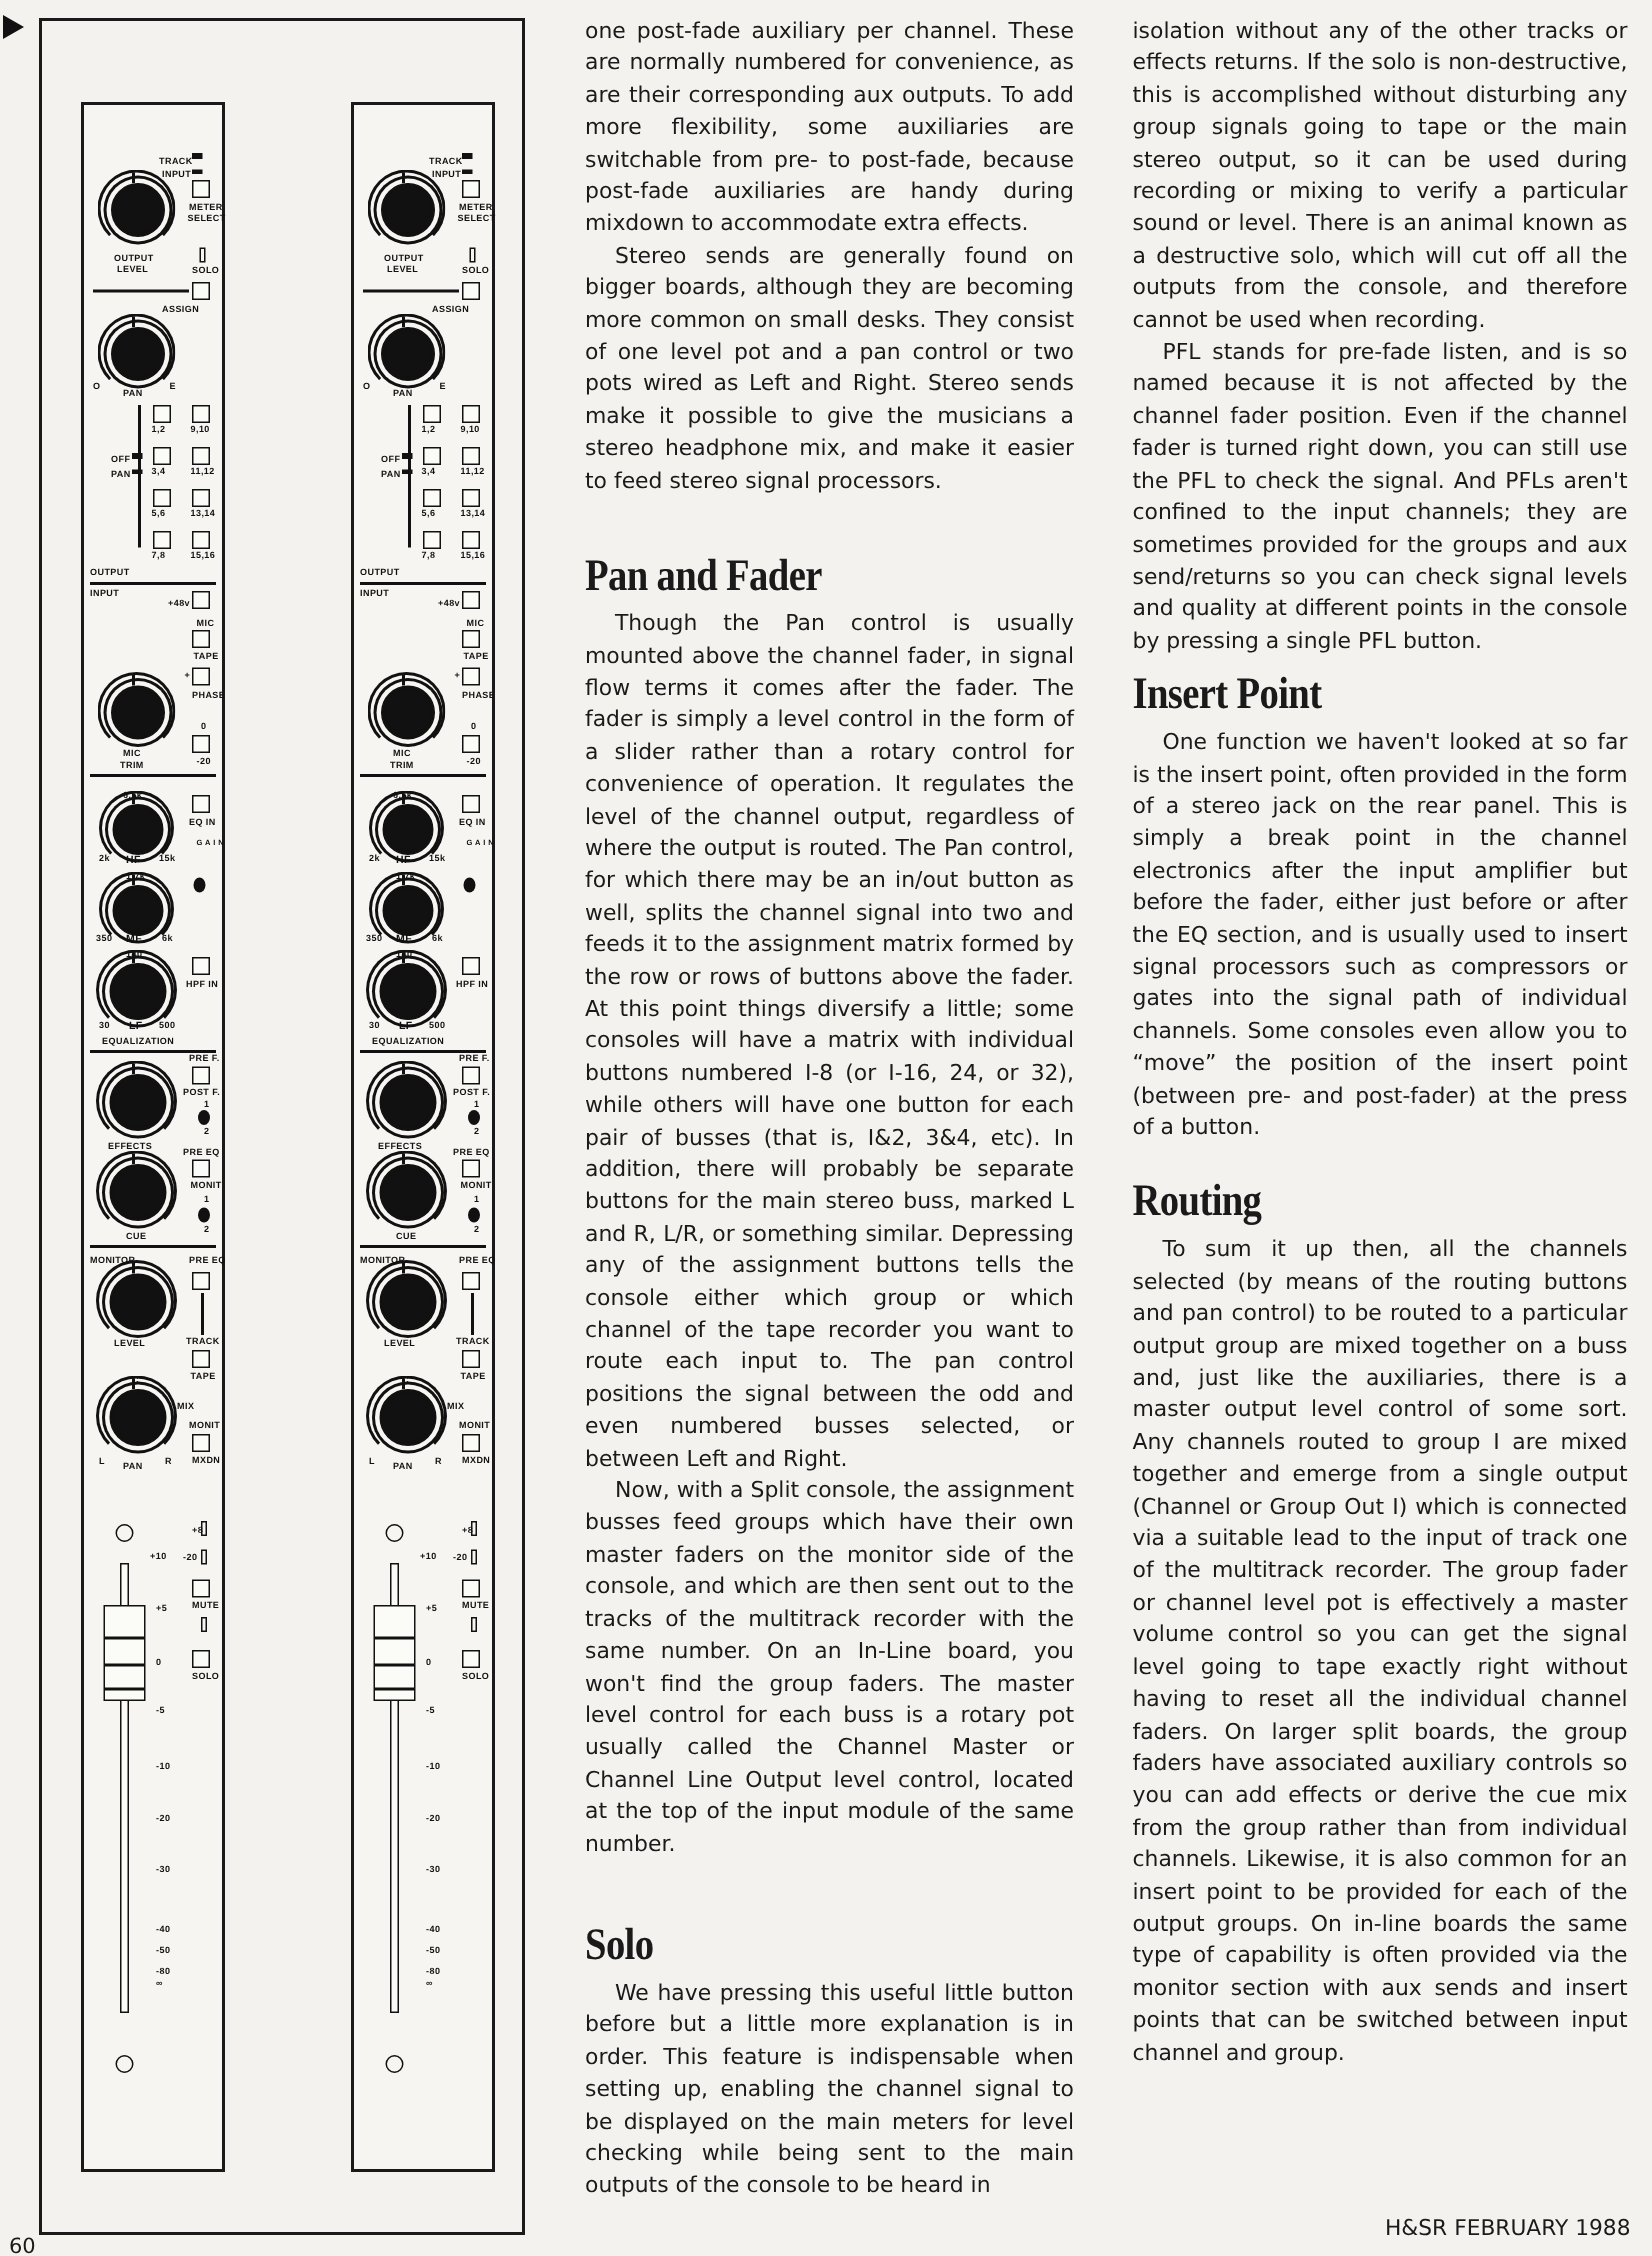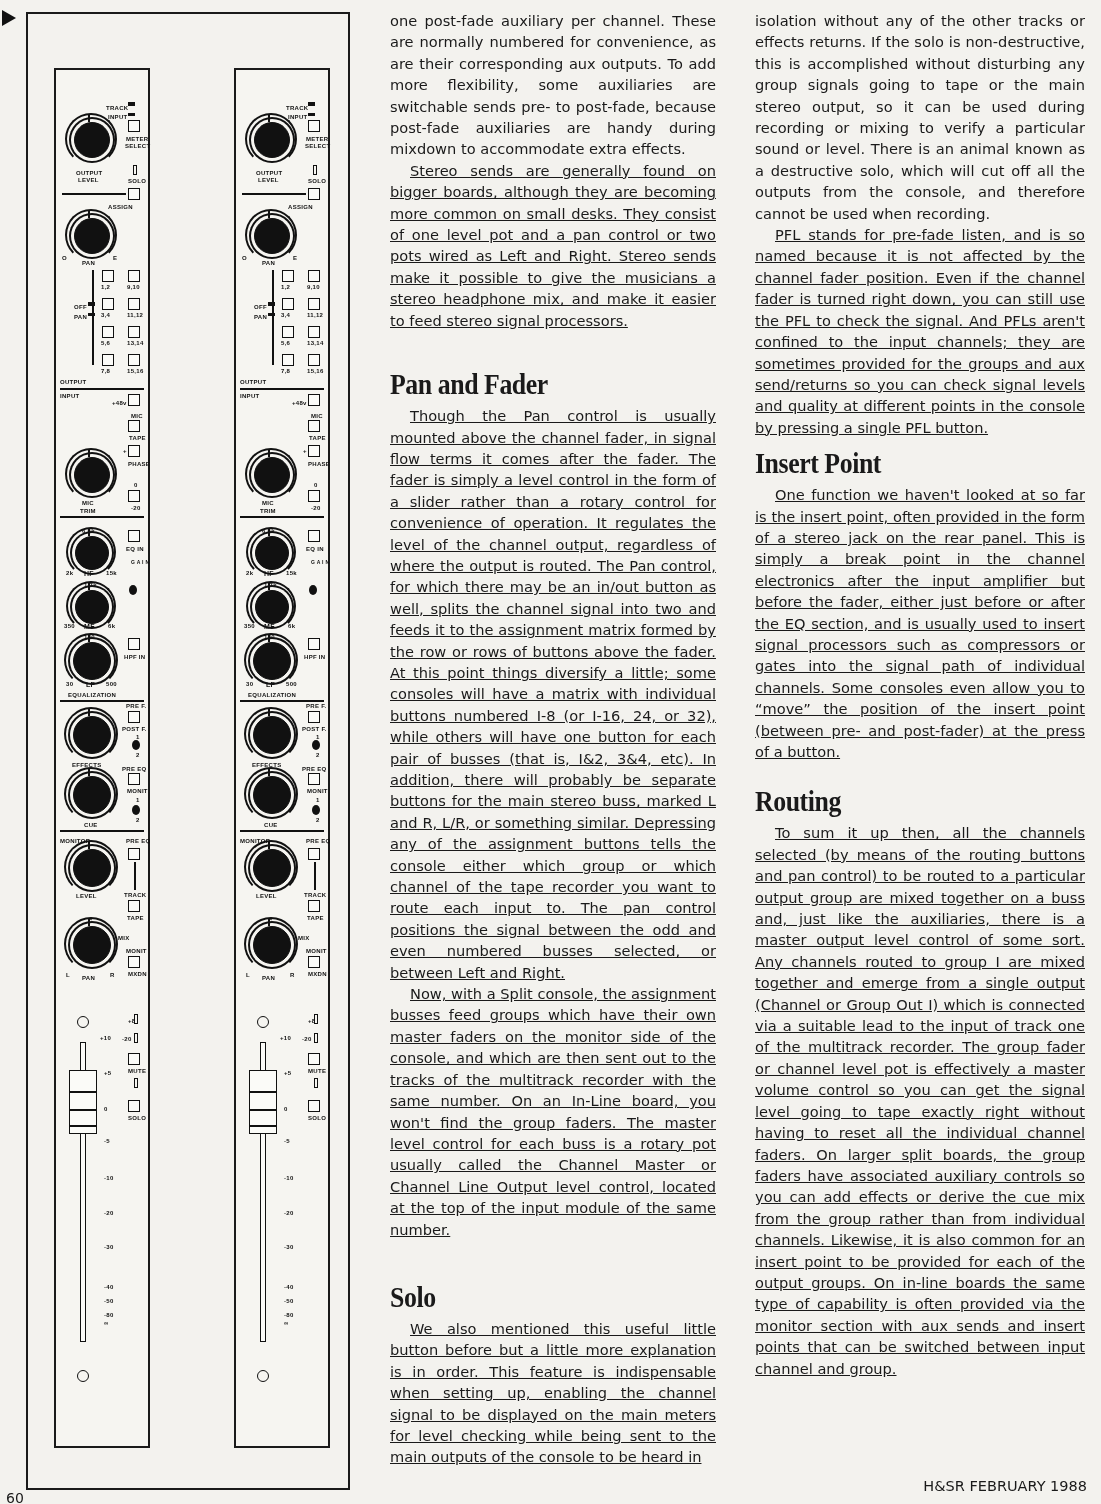--- a/index.html
+++ b/index.html
@@ -17,21 +17,21 @@
   .hline{position:absolute;height:2px;background:#111;}
   .vline{position:absolute;width:1.5px;background:#111;}
   .tog{position:absolute;width:8px;height:10px;border-radius:50%;background:#111;}
   .fader-slot{position:absolute;width:6px;border:1.5px solid #111;box-sizing:border-box;background:#fbfbf8;}
   .fader-cap{position:absolute;width:28px;height:64px;border:1.5px solid #111;box-sizing:border-box;background:#fbfbf8;}
   .fader-cap i{position:absolute;left:0;right:0;height:1.5px;background:#111;}
   .screw{position:absolute;width:12px;height:12px;border:1.5px solid #111;border-radius:50%;box-sizing:border-box;font-size:8px;line-height:9px;text-align:center;font-weight:bold;}
   .page-num{position:absolute;left:6px;top:1490px;font-family:"DejaVu Sans",sans-serif;font-size:14px;}
   .col{position:absolute;font-family:"DejaVu Sans",sans-serif;font-size:14.6px;line-height:21.4px;text-align:justify;color:#1a1a1a;}
   .col p{margin:0;text-indent:0;}
-  .col p.ind{text-indent:20px;text-decoration:underline;}
+  .col p.ind{text-indent:20px;}
   .col h2{font-family:"Liberation Serif",serif;font-weight:bold;font-size:30px;line-height:34px;margin:0;letter-spacing:-.5px;transform:scaleX(.86);transform-origin:left;}
   .c1{left:390px;width:326px;}
   .c2{left:755px;width:330px;}
   .footer{position:absolute;right:14px;top:1478px;font-family:"DejaVu Sans",sans-serif;font-size:14.5px;}
 </style>
 </head>
 <body>
 
 <div class="arrow"></div>
 
@@ -366,29 +366,29 @@
       <div class="lbl" style="left: 48px; top: 1174px;">-30</div>
       <div class="lbl" style="left: 48px; top: 1214px;">-40</div>
       <div class="lbl" style="left: 48px; top: 1228px;">-50</div>
       <div class="lbl" style="left: 48px; top: 1242px;">-80</div>
       <div class="lbl" style="left: 48px; top: 1250px;">∞</div>
       <div class="screw" style="left: 21px; top: 1300px;"></div>
     </div>
 </div>
 
 <div class="col c1" style="top:10px;">
-  <p>one post-fade auxiliary per channel. These are normally numbered for convenience, as are their corresponding aux outputs. To add more flexibility, some auxiliaries are switchable sends pre- to post-fade, because post-fade auxiliaries are handy during mixdown to accommodate extra effects.</p>
+  <p>one post-fade auxiliary per channel. These are normally numbered for convenience, as are their corresponding aux outputs. To add more flexibility, some auxiliaries are switchable from pre- to post-fade, because post-fade auxiliaries are handy during mixdown to accommodate extra effects.</p>
   <p class="ind">Stereo sends are generally found on bigger boards, although they are becoming more common on small desks. They consist of one level pot and a pan control or two pots wired as Left and Right. Stereo sends make it possible to give the musicians a stereo headphone mix, and make it easier to feed stereo signal processors.</p>
   <div style="height:36px"></div>
   <h2>Pan and Fader</h2>
   <p class="ind" style="margin-top:4px">Though the Pan control is usually mounted above the channel fader, in signal flow terms it comes after the fader. The fader is simply a level control in the form of a slider rather than a rotary control for convenience of operation. It regulates the level of the channel output, regardless of where the output is routed. The Pan control, for which there may be an in/out button as well, splits the channel signal into two and feeds it to the assignment matrix formed by the row or rows of buttons above the fader. At this point things diversify a little; some consoles will have a matrix with individual buttons numbered I-8 (or I-16, 24, or 32), while others will have one button for each pair of busses (that is, I&amp;2, 3&amp;4, etc). In addition, there will probably be separate buttons for the main stereo buss, marked L and R, L/R, or something similar. Depressing any of the assignment buttons tells the console either which group or which channel of the tape recorder you want to route each input to. The pan control positions the signal between the odd and even numbered busses selected, or between Left and Right.</p>
   <p class="ind">Now, with a Split console, the assignment busses feed groups which have their own master faders on the monitor side of the console, and which are then sent out to the tracks of the multitrack recorder with the same number. On an In-Line board, you won't find the group faders. The master level control for each buss is a rotary pot usually called the Channel Master or Channel Line Output level control, located at the top of the input module of the same number.</p>
   <div style="height:40px"></div>
   <h2>Solo</h2>
-  <p class="ind" style="margin-top:4px">We also mentioned this useful little button before but a little more explanation is in order. This feature is indispensable when setting up, enabling the channel signal to be displayed on the main meters for level checking while being sent to the main outputs of the console to be heard in</p>
+  <p class="ind" style="margin-top:4px">We have pressing this useful little button before but a little more explanation is in order. This feature is indispensable when setting up, enabling the channel signal to be displayed on the main meters for level checking while being sent to the main outputs of the console to be heard in</p>
 </div>
 
 <div class="col c2" style="top:10px;">
   <p>isolation without any of the other tracks or effects returns. If the solo is non-destructive, this is accomplished without disturbing any group signals going to tape or the main stereo output, so it can be used during recording or mixing to verify a particular sound or level. There is an animal known as a destructive solo, which will cut off all the outputs from the console, and therefore cannot be used when recording.</p>
   <p class="ind">PFL stands for pre-fade listen, and is so named because it is not affected by the channel fader position. Even if the channel fader is turned right down, you can still use the PFL to check the signal. And PFLs aren't confined to the input channels; they are sometimes provided for the groups and aux send/returns so you can check signal levels and quality at different points in the console by pressing a single PFL button.</p>
   <div style="height:8px"></div>
   <h2>Insert Point</h2>
   <p class="ind" style="margin-top:4px">One function we haven't looked at so far is the insert point, often provided in the form of a stereo jack on the rear panel. This is simply a break point in the channel electronics after the input amplifier but before the fader, either just before or after the EQ section, and is usually used to insert signal processors such as compressors or gates into the signal path of individual channels. Some consoles even allow you to “move” the position of the insert point (between pre- and post-fader) at the press of a button.</p>
   <div style="height:22px"></div>
   <h2>Routing</h2>

